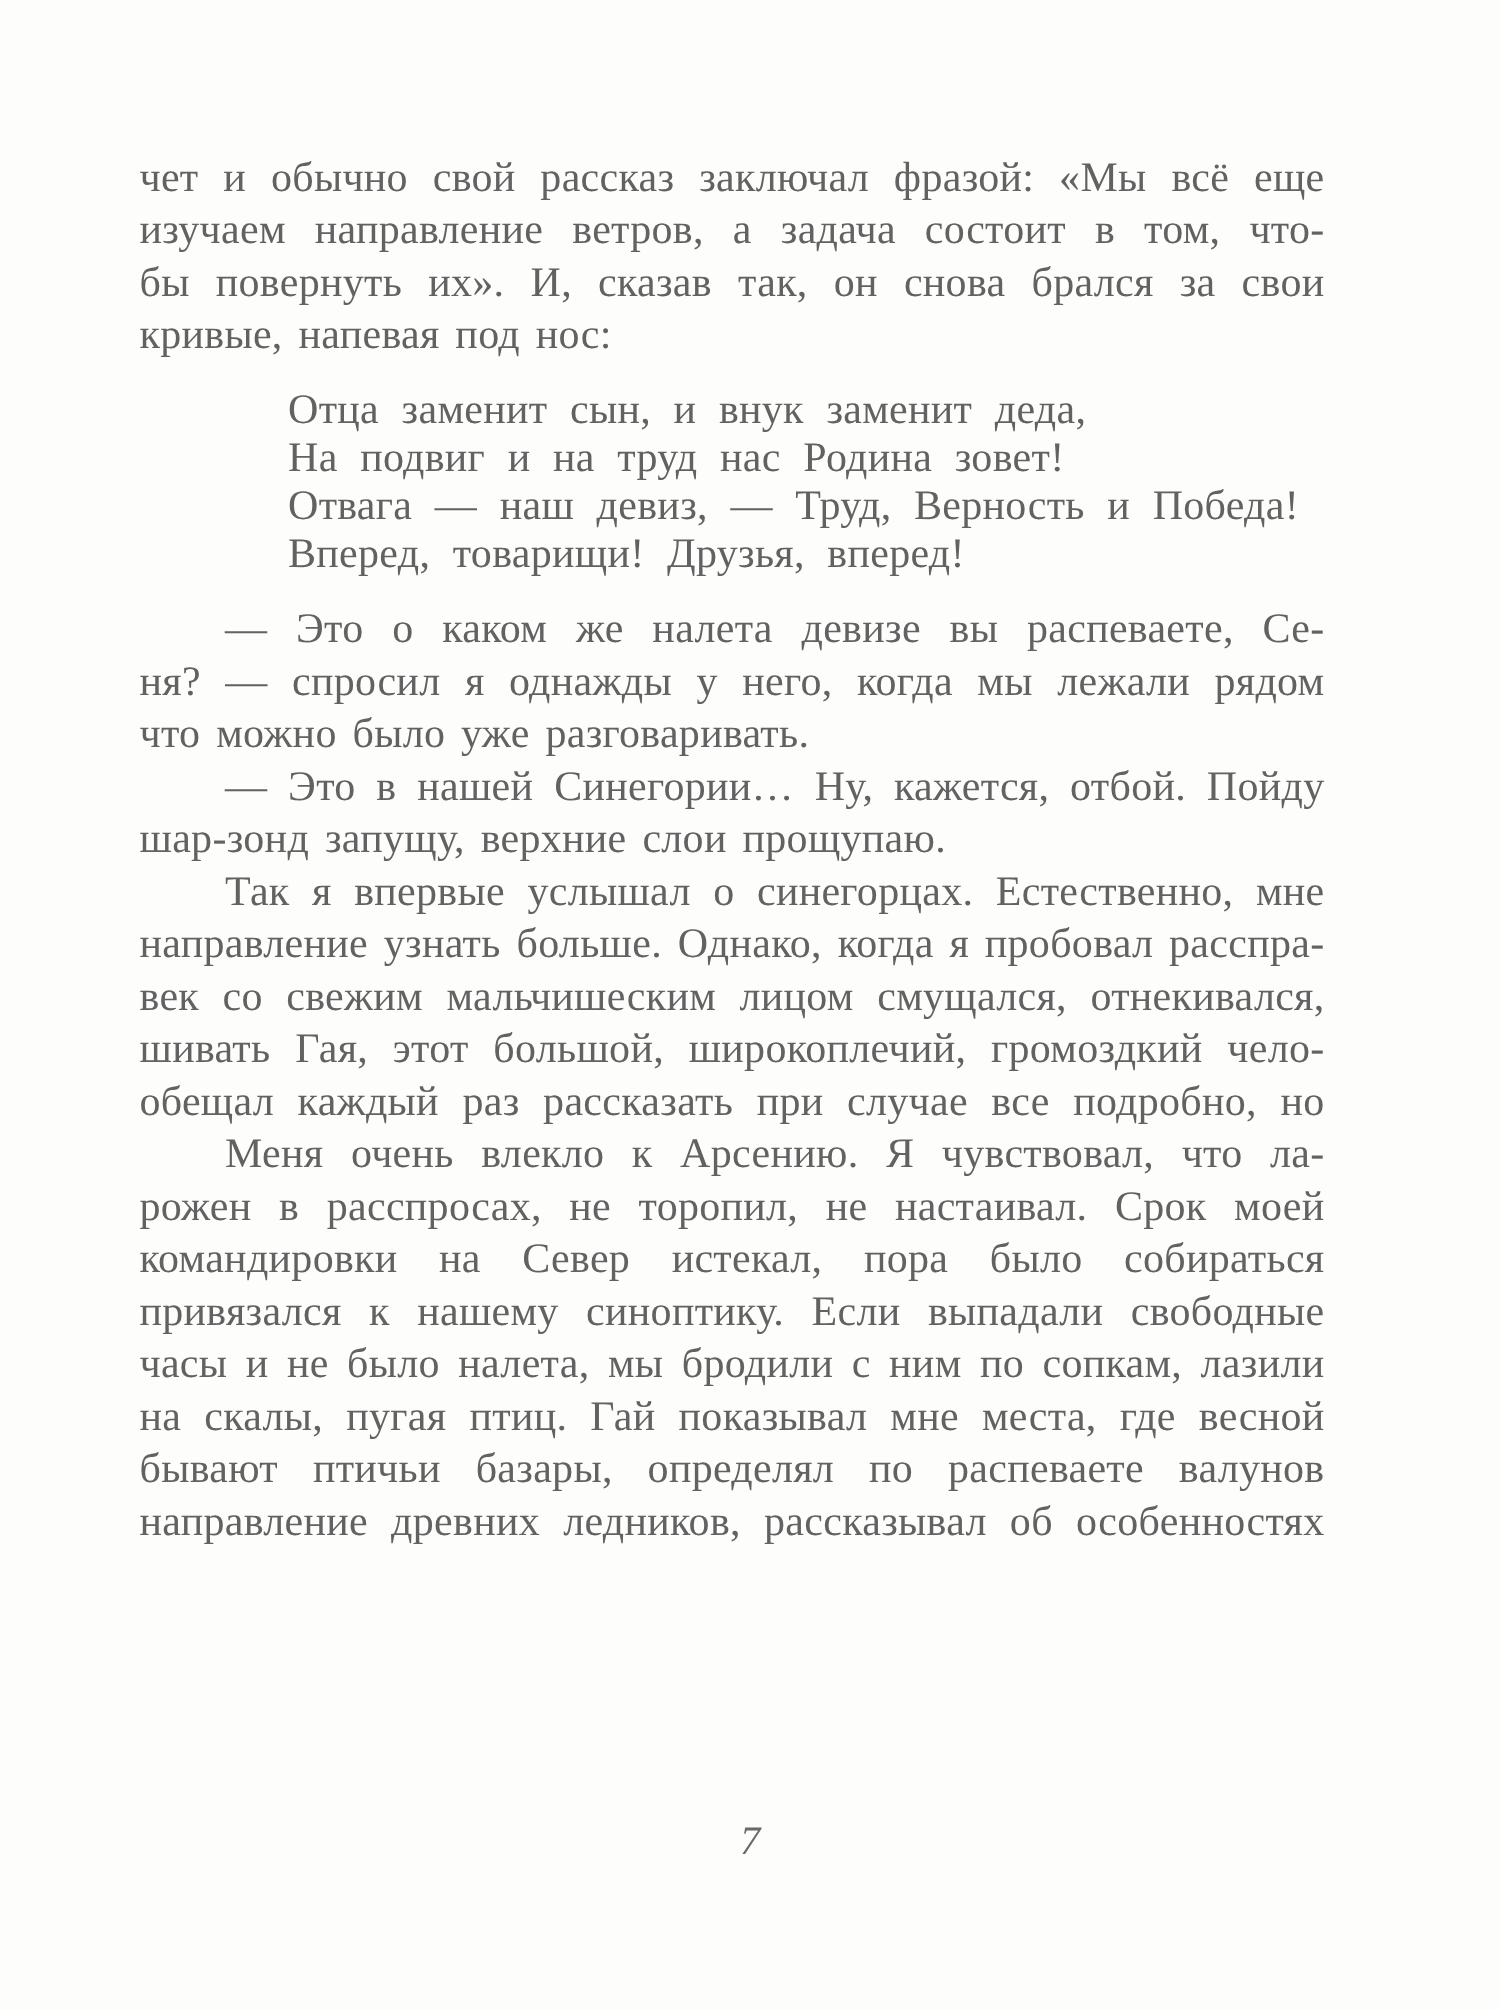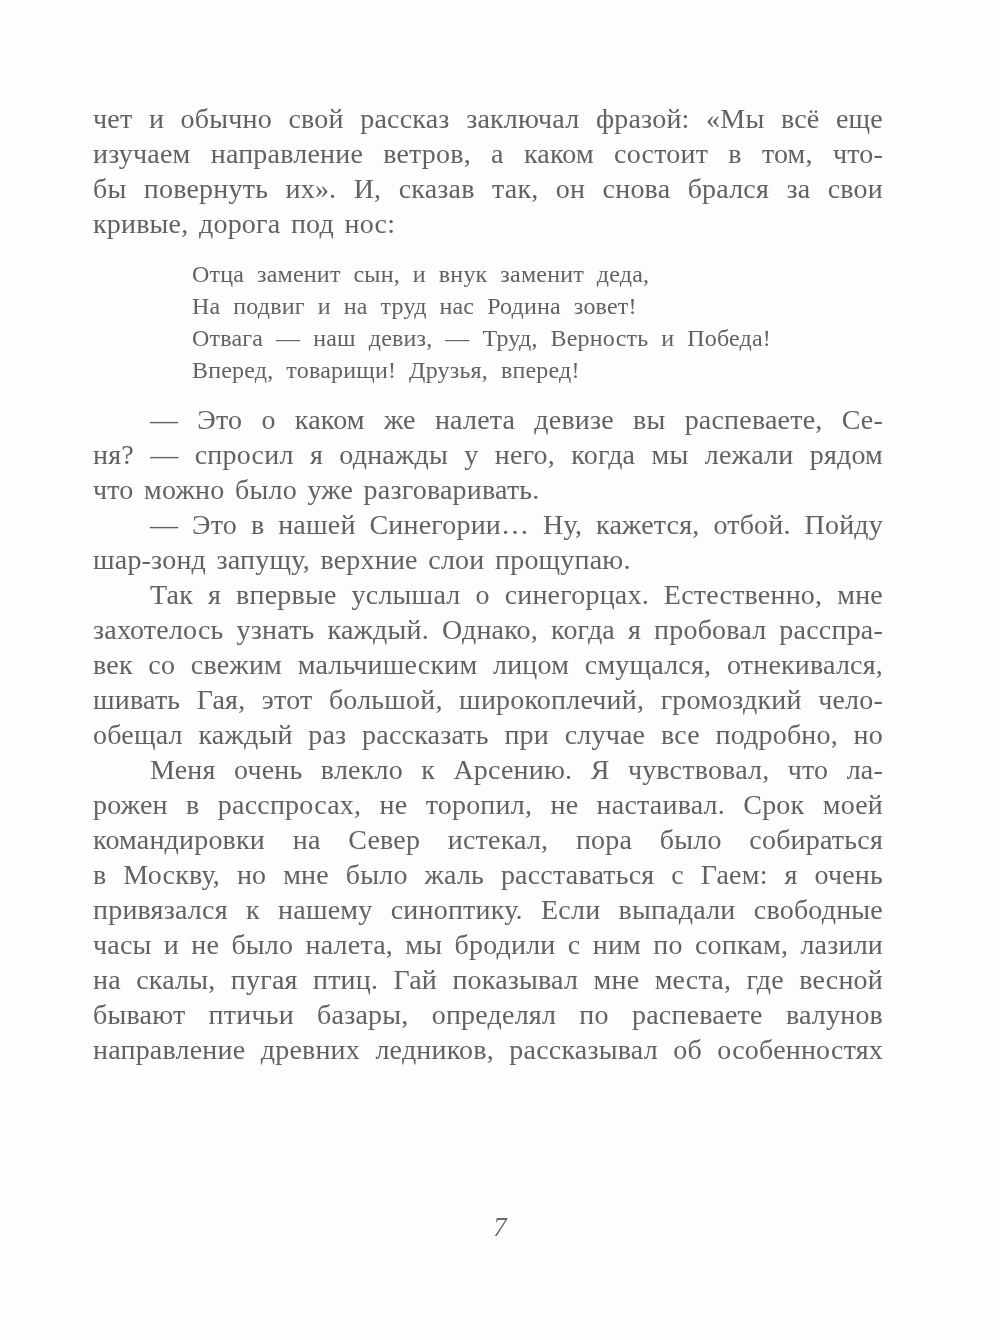--- a/index.html
+++ b/index.html
@@ -42,21 +42,21 @@
     text-align-last: left;
     word-spacing: 0.12em;
   }
   .body-line.indent {
     padding-left: 57px;
   }
   .paragraph.verse {
     margin: 17px 0 16px 99px;
   }
   .verse-line {
-    font-size: 24px;
+    font-size: 28px;
     line-height: 32px;
     text-align: left;
     word-spacing: 0.28em;
     letter-spacing: 0.2px;
   }
   .page-number {
     position: absolute;
     top: 1212px;
     left: 0;
     width: 1000px;
@@ -66,51 +66,50 @@
     color: #6a6a6a;
   }
 </style>
 </head>
 <body>
 
 <div class="page">
   <div class="text-block" id="text-block">
       <div class="paragraph body">
         <div class="line body-line">чет и обычно свой рассказ заключал фразой: «Мы всё еще</div>
-        <div class="line body-line">изучаем направление ветров, а каком состоит в том, что-</div>
+        <div class="line body-line">изучаем направление ветров, а задача состоит в том, что-</div>
         <div class="line body-line">бы повернуть их». И, сказав так, он снова брался за свои</div>
-        <div class="line body-line last">кривые, дорога под нос:</div>
+        <div class="line body-line last">кривые, напевая под нос:</div>
       </div>
       <div class="paragraph verse">
         <div class="line verse-line">Отца заменит сын, и внук заменит деда,</div>
         <div class="line verse-line">На подвиг и на труд нас Родина зовет!</div>
         <div class="line verse-line">Отвага — наш девиз, — Труд, Верность и Победа!</div>
         <div class="line verse-line">Вперед, товарищи! Друзья, вперед!</div>
       </div>
       <div class="paragraph body">
         <div class="line body-line indent">— Это о каком же налета девизе вы распеваете, Се-</div>
         <div class="line body-line">ня? — спросил я однажды у него, когда мы лежали рядом</div>
         <div class="line body-line last">что можно было уже разговаривать.</div>
       </div>
       <div class="paragraph body">
         <div class="line body-line indent">— Это в нашей Синегории… Ну, кажется, отбой. Пойду</div>
         <div class="line body-line last">шар-зонд запущу, верхние слои прощупаю.</div>
       </div>
       <div class="paragraph body">
         <div class="line body-line indent">Так я впервые услышал о синегорцах. Естественно, мне</div>
-        <div class="line body-line">захотелось узнать каждый. Однако, когда я пробовал расспра-</div>
+        <div class="line body-line">направление узнать больше. Однако, когда я пробовал расспра-</div>
         <div class="line body-line">век со свежим мальчишеским лицом смущался, отнекивался,</div>
         <div class="line body-line">шивать Гая, этот большой, широкоплечий, громоздкий чело-</div>
         <div class="line body-line">обещал каждый раз рассказать при случае все подробно, но</div>
       </div>
       <div class="paragraph body">
         <div class="line body-line indent">Меня очень влекло к Арсению. Я чувствовал, что ла-</div>
         <div class="line body-line">рожен в расспросах, не торопил, не настаивал. Срок моей</div>
         <div class="line body-line">командировки на Север истекал, пора было собираться</div>
-        <div class="line body-line">в Москву, но мне было жаль расставаться с Гаем: я очень</div>
         <div class="line body-line">привязался к нашему синоптику. Если выпадали свободные</div>
         <div class="line body-line">часы и не было налета, мы бродили с ним по сопкам, лазили</div>
         <div class="line body-line">на скалы, пугая птиц. Гай показывал мне места, где весной</div>
         <div class="line body-line">бывают птичьи базары, определял по распеваете валунов</div>
         <div class="line body-line">направление древних ледников, рассказывал об особенностях</div>
       </div>
     </div>
   <div class="page-number">7</div>
 </div>
 

